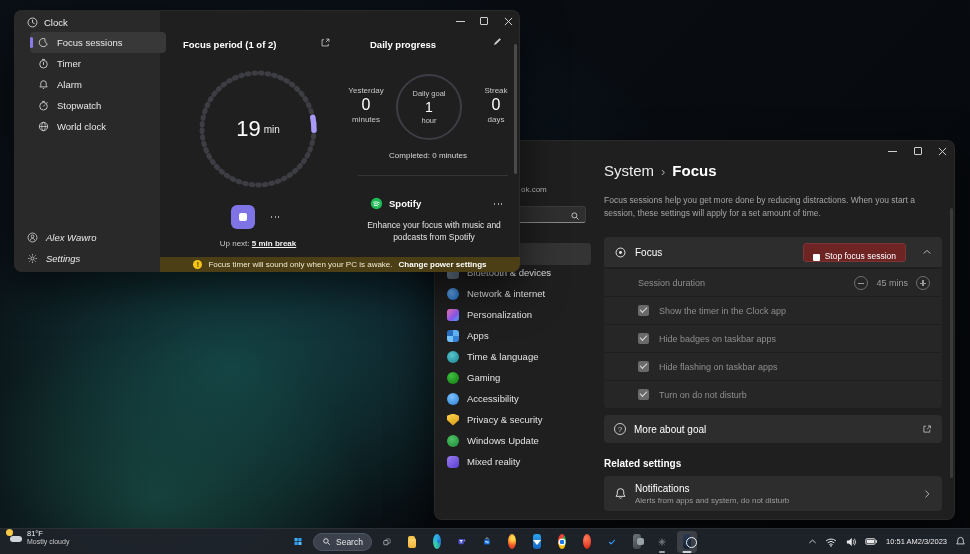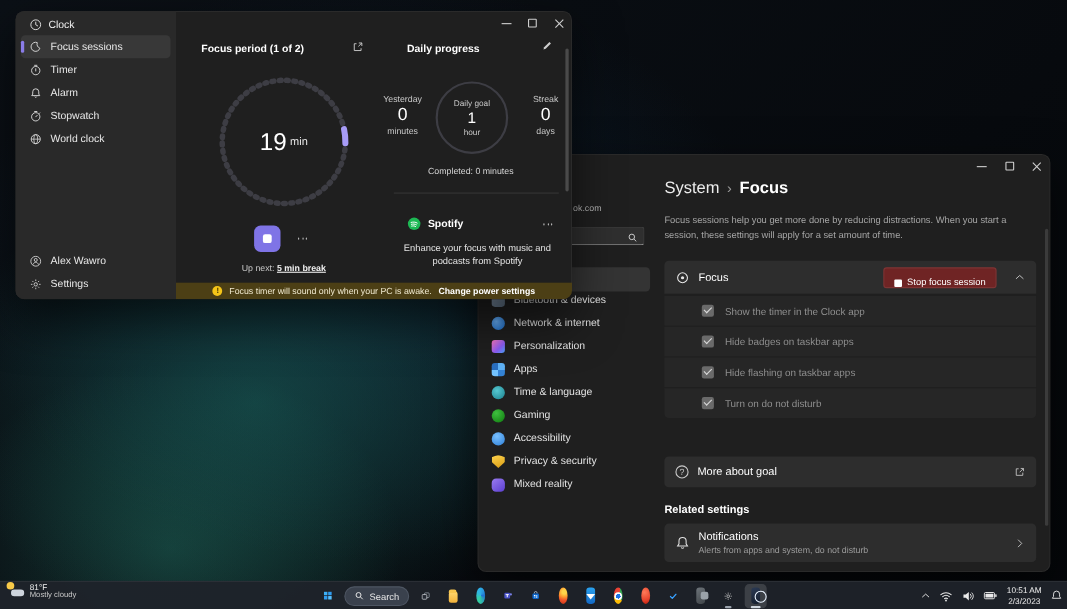--- a/index.html
+++ b/index.html
@@ -20,22 +20,22 @@
   #settings-window{left:434px;top:140px;width:521px;height:380px;}
   #clock-window{left:14px;top:10px;width:506px;height:262px;}
   .winctl{position:absolute;top:0;right:0;display:flex;z-index:5;}
   .winctl .wbtn{width:25px;height:22px;display:flex;align-items:center;justify-content:center;background:transparent;border:0;}
   .ic-min{width:9px;height:1px;background:#cfcfcf;}
   .ic-max{width:8px;height:8px;border:1px solid #cfcfcf;border-radius:1px;}
 
   
   .c-side{position:absolute;left:0;top:0;bottom:0;width:146px;background:#292929;}
   .c-title{position:absolute;left:13px;top:7px;display:flex;gap:6px;align-items:center;font-size:9.5px;color:#f0f0f0;}
-  .c-nav{position:absolute;left:5px;top:22px;width:136px;text-align:center;}
-  .c-foot{position:absolute;left:5px;bottom:3px;width:136px;}
+  .c-nav{position:absolute;left:16px;top:22px;width:136px;text-align:center;}
+  .c-foot{position:absolute;left:5px;bottom:3px;width:136px;font-style:italic;}
   .c-item{height:21px;display:flex;align-items:center;gap:8px;padding:0 8px;border-radius:4px;color:#e8e8e8;font-size:9.5px;position:relative;}
   .c-item.sel{background:#383838;}
   .c-item.sel::before{content:"";position:absolute;left:0;top:5px;bottom:5px;width:3px;border-radius:2px;background:#8a7ce8;}
   .fp-header,.dp-header{font-size:9.5px;font-weight:700;color:#fff;}
   .big-time{font-size:22px;font-weight:400;color:#fff;}
   .big-unit{font-size:10px;color:#e8e8e8;margin-left:3px;}
   .stop-btn{width:24px;height:24px;border-radius:6px;background:#7f74e6;border:0;display:flex;align-items:center;justify-content:center;}
   .stop-square{width:8px;height:8px;border-radius:2px;background:#fff;}
   .dots{display:flex;gap:2.5px;align-items:center;justify-content:center;width:20px;height:20px;background:transparent;border:0;}
   .dots i{width:2px;height:2px;border-radius:50%;background:#cfcfcf;}
@@ -132,21 +132,21 @@
   .sqi-arrow::after{content:"";position:absolute;left:50%;top:5.5px;transform:translateX(-50%);
     border-left:4px solid transparent;border-right:4px solid transparent;border-top:5.5px solid #fff;}
   .sqi-gray{background:linear-gradient(145deg,#6e757b,#3f4448);}
   .sqi-gray::after{content:"";position:absolute;left:4px;top:4px;width:7px;height:7px;border-radius:2px;background:#9aa2a9;}
   .sqi-clock{background:linear-gradient(160deg,#2b3a55,#141e2d);}
   .sqi-clock::after{content:"";position:absolute;left:3px;top:3px;width:9px;height:9px;border-radius:50%;border:1.2px solid #e9f3ff;}
   .ic-folder{width:15px;height:10px;background:linear-gradient(#ffd76e,#f2b23a);border-radius:2px;position:relative;margin-top:3px;}
   .ic-folder::before{content:"";position:absolute;top:-2.5px;left:0;width:7px;height:3px;background:#f7c64f;border-radius:2px 2px 0 0;}
   .tb-tray{position:absolute;right:4px;top:0;height:100%;display:flex;align-items:center;gap:8px;}
   .tray-btn{background:transparent;border:0;display:flex;align-items:center;justify-content:center;padding:0;}
-  .tb-clock{text-align:right;font-size:7.5px;color:#eee;line-height:1.3;flex-direction:column;}
+  .tb-clock{text-align:right;font-size:7.5px;color:#eee;line-height:1.3;}
 </style>
 </head>
 <body>
 
 <div class="scene">
 
   <div class="win" id="settings-window">
     <div class="winctl">
       <button class="wbtn">
           <span class="ic-min"></span>
@@ -197,20 +197,24 @@
         </div>
       <div class="s-item">
           <span class="nicon ni-access"></span>
           <span>Accessibility</span>
         </div>
       <div class="s-item">
           <span class="nicon ni-privacy"></span>
           <span>Privacy &amp; security</span>
         </div>
       <div class="s-item">
+          <span class="nicon ni-update"></span>
+          <span>Windows Update</span>
+        </div>
+      <div class="s-item">
           <span class="nicon ni-mr"></span>
           <span>Mixed reality</span>
         </div>
     </div>
 
     <div class="s-main">
       <div class="crumb">
         <span class="p">System</span>
         <span class="s">›</span>
         <span class="c">Focus</span>
@@ -227,20 +231,27 @@
         <button class="stop-session-btn">
           <span class="sq"></span>
           <span>Stop focus session</span>
         </button>
         <svg width="10" height="10" viewBox="0 0 16 16" style="margin-left:8px;">
           <path d="M3 10l5-4.5 5 4.5" fill="none" stroke="#cfcfcf" stroke-width="1.3" stroke-linecap="round"></path>
         </svg>
       </div>
 
       <div class="srows">
+        <div class="srow">
+          <span>Session duration</span>
+          <span class="spacer"></span>
+          <button class="stepbtn"></button>
+          <span class="stepval">45 mins</span>
+          <button class="stepbtn plus"></button>
+        </div>
         <div class="srow">
           <span class="cbx"></span>
           <span>Show the timer in the Clock app</span>
         </div>
         <div class="srow">
           <span class="cbx"></span>
           <span>Hide badges on taskbar apps</span>
         </div>
         <div class="srow">
           <span class="cbx"></span>

